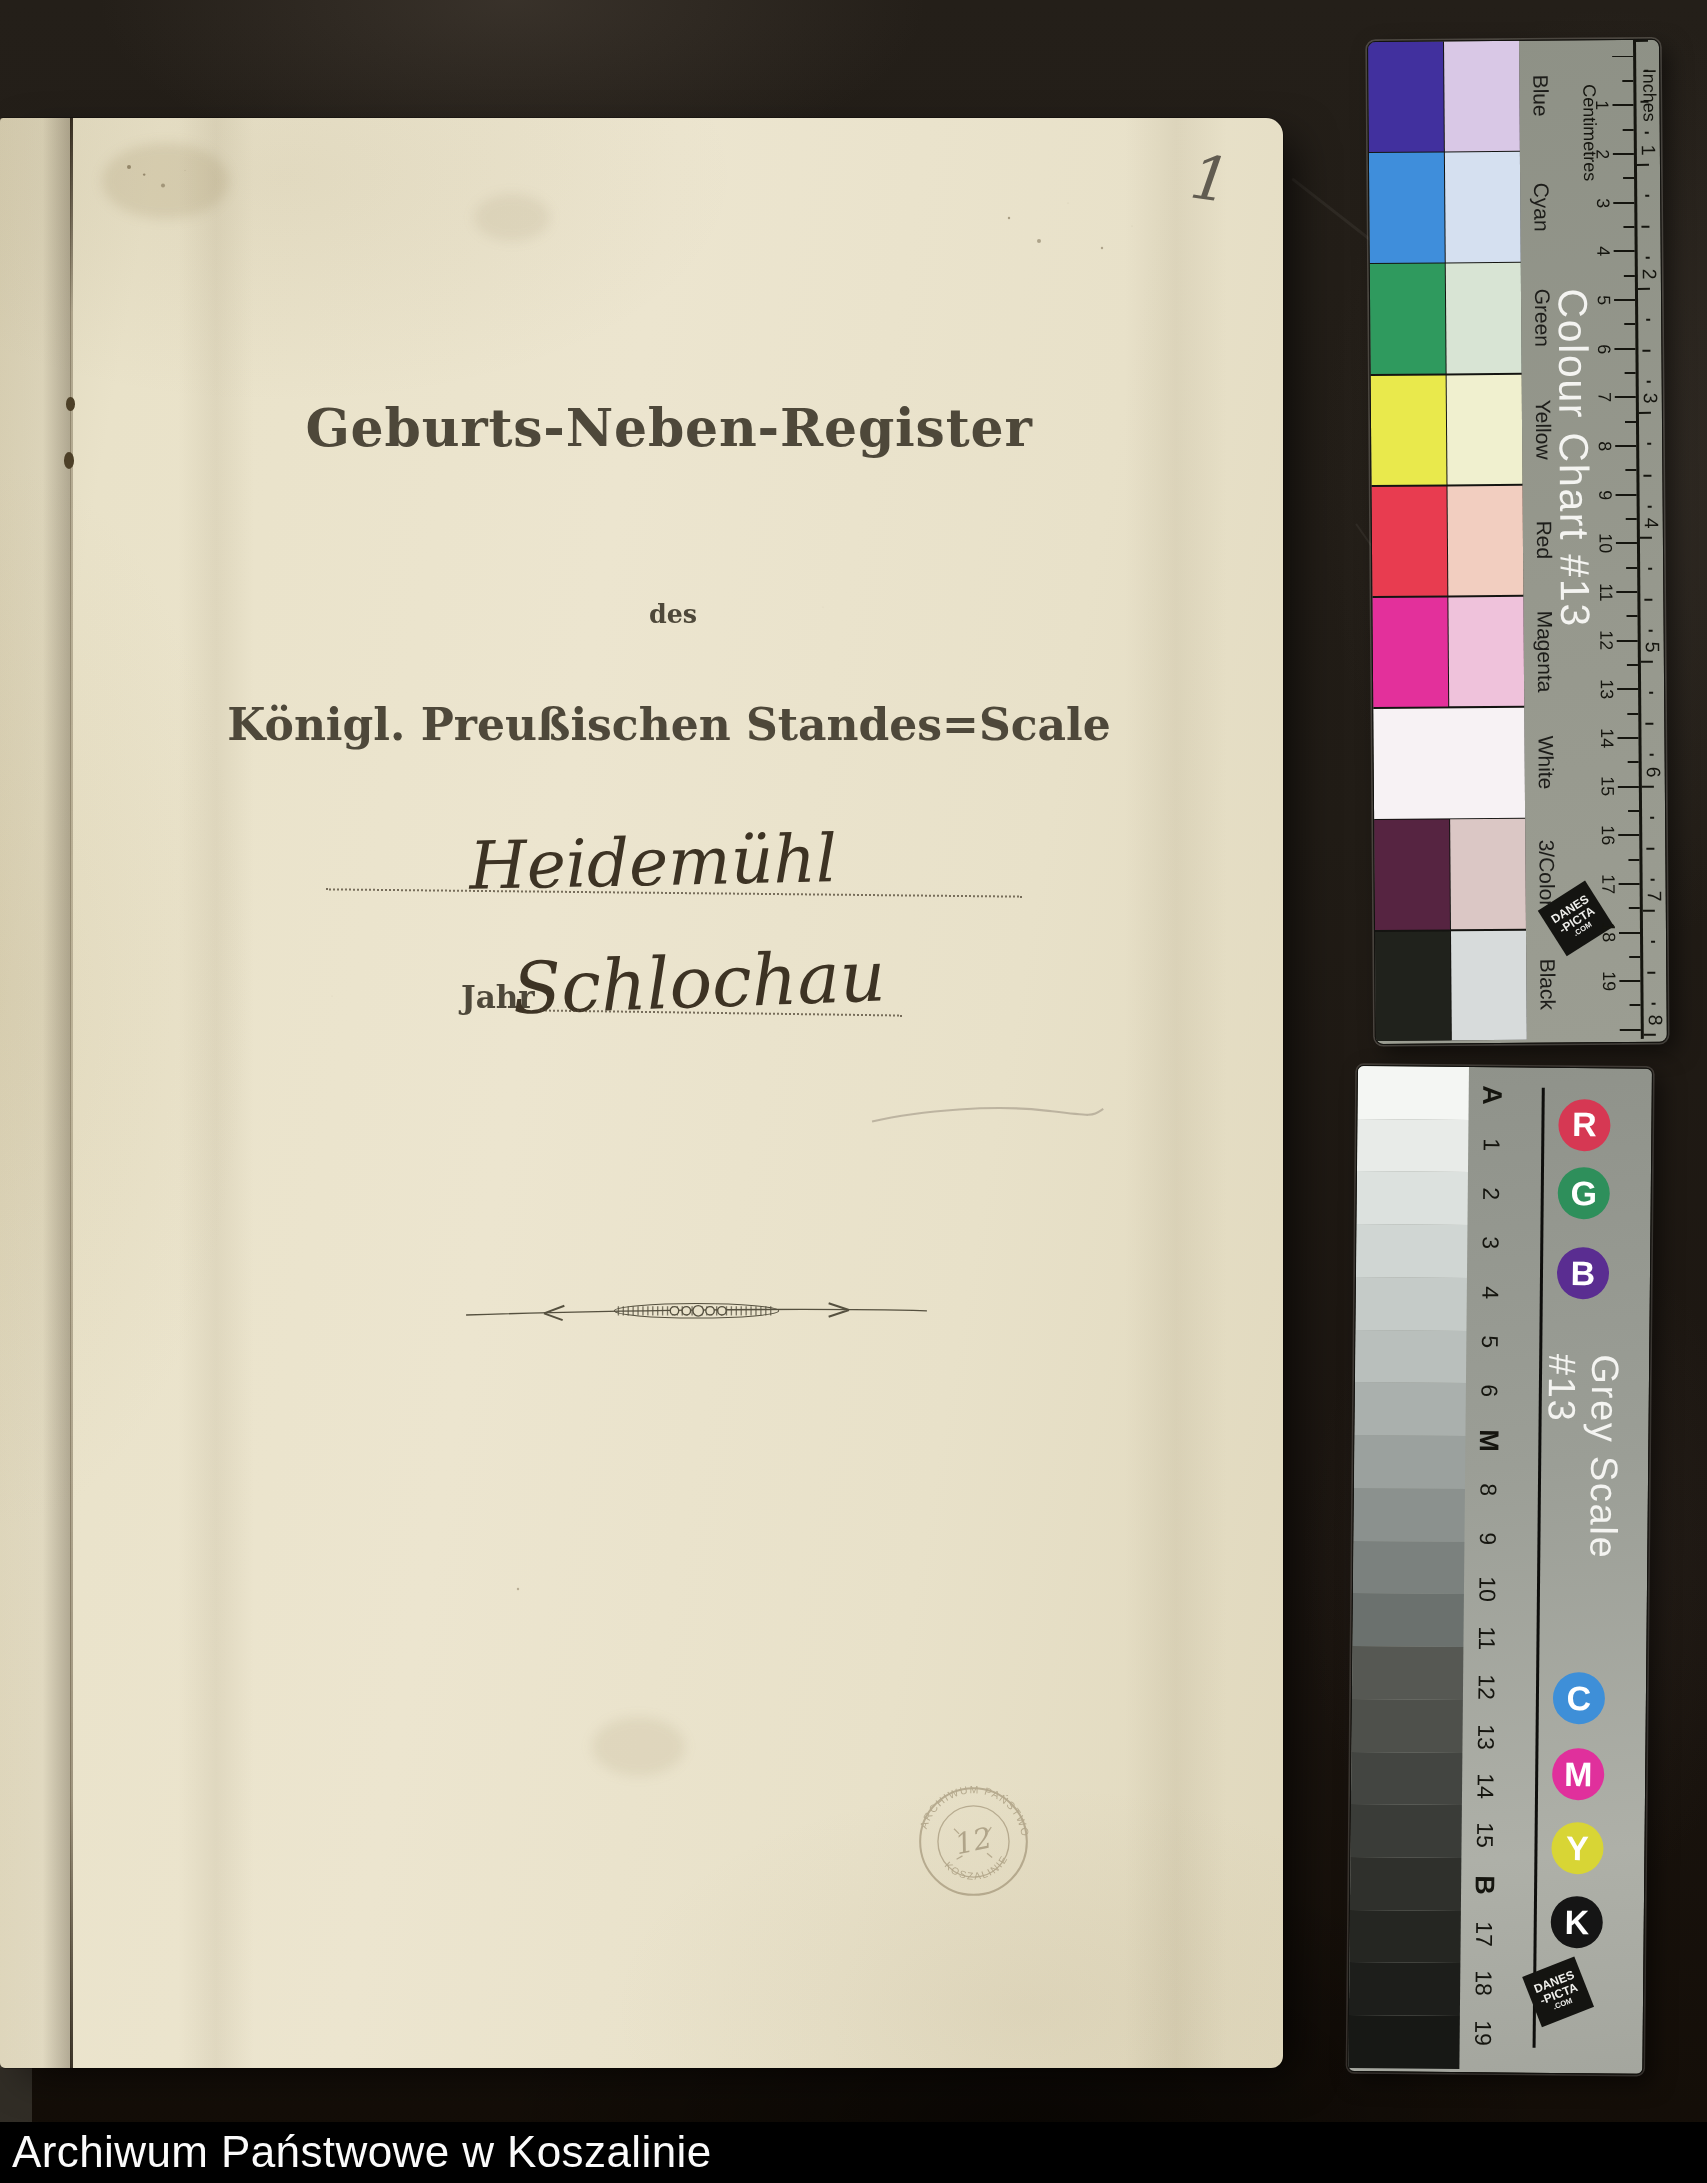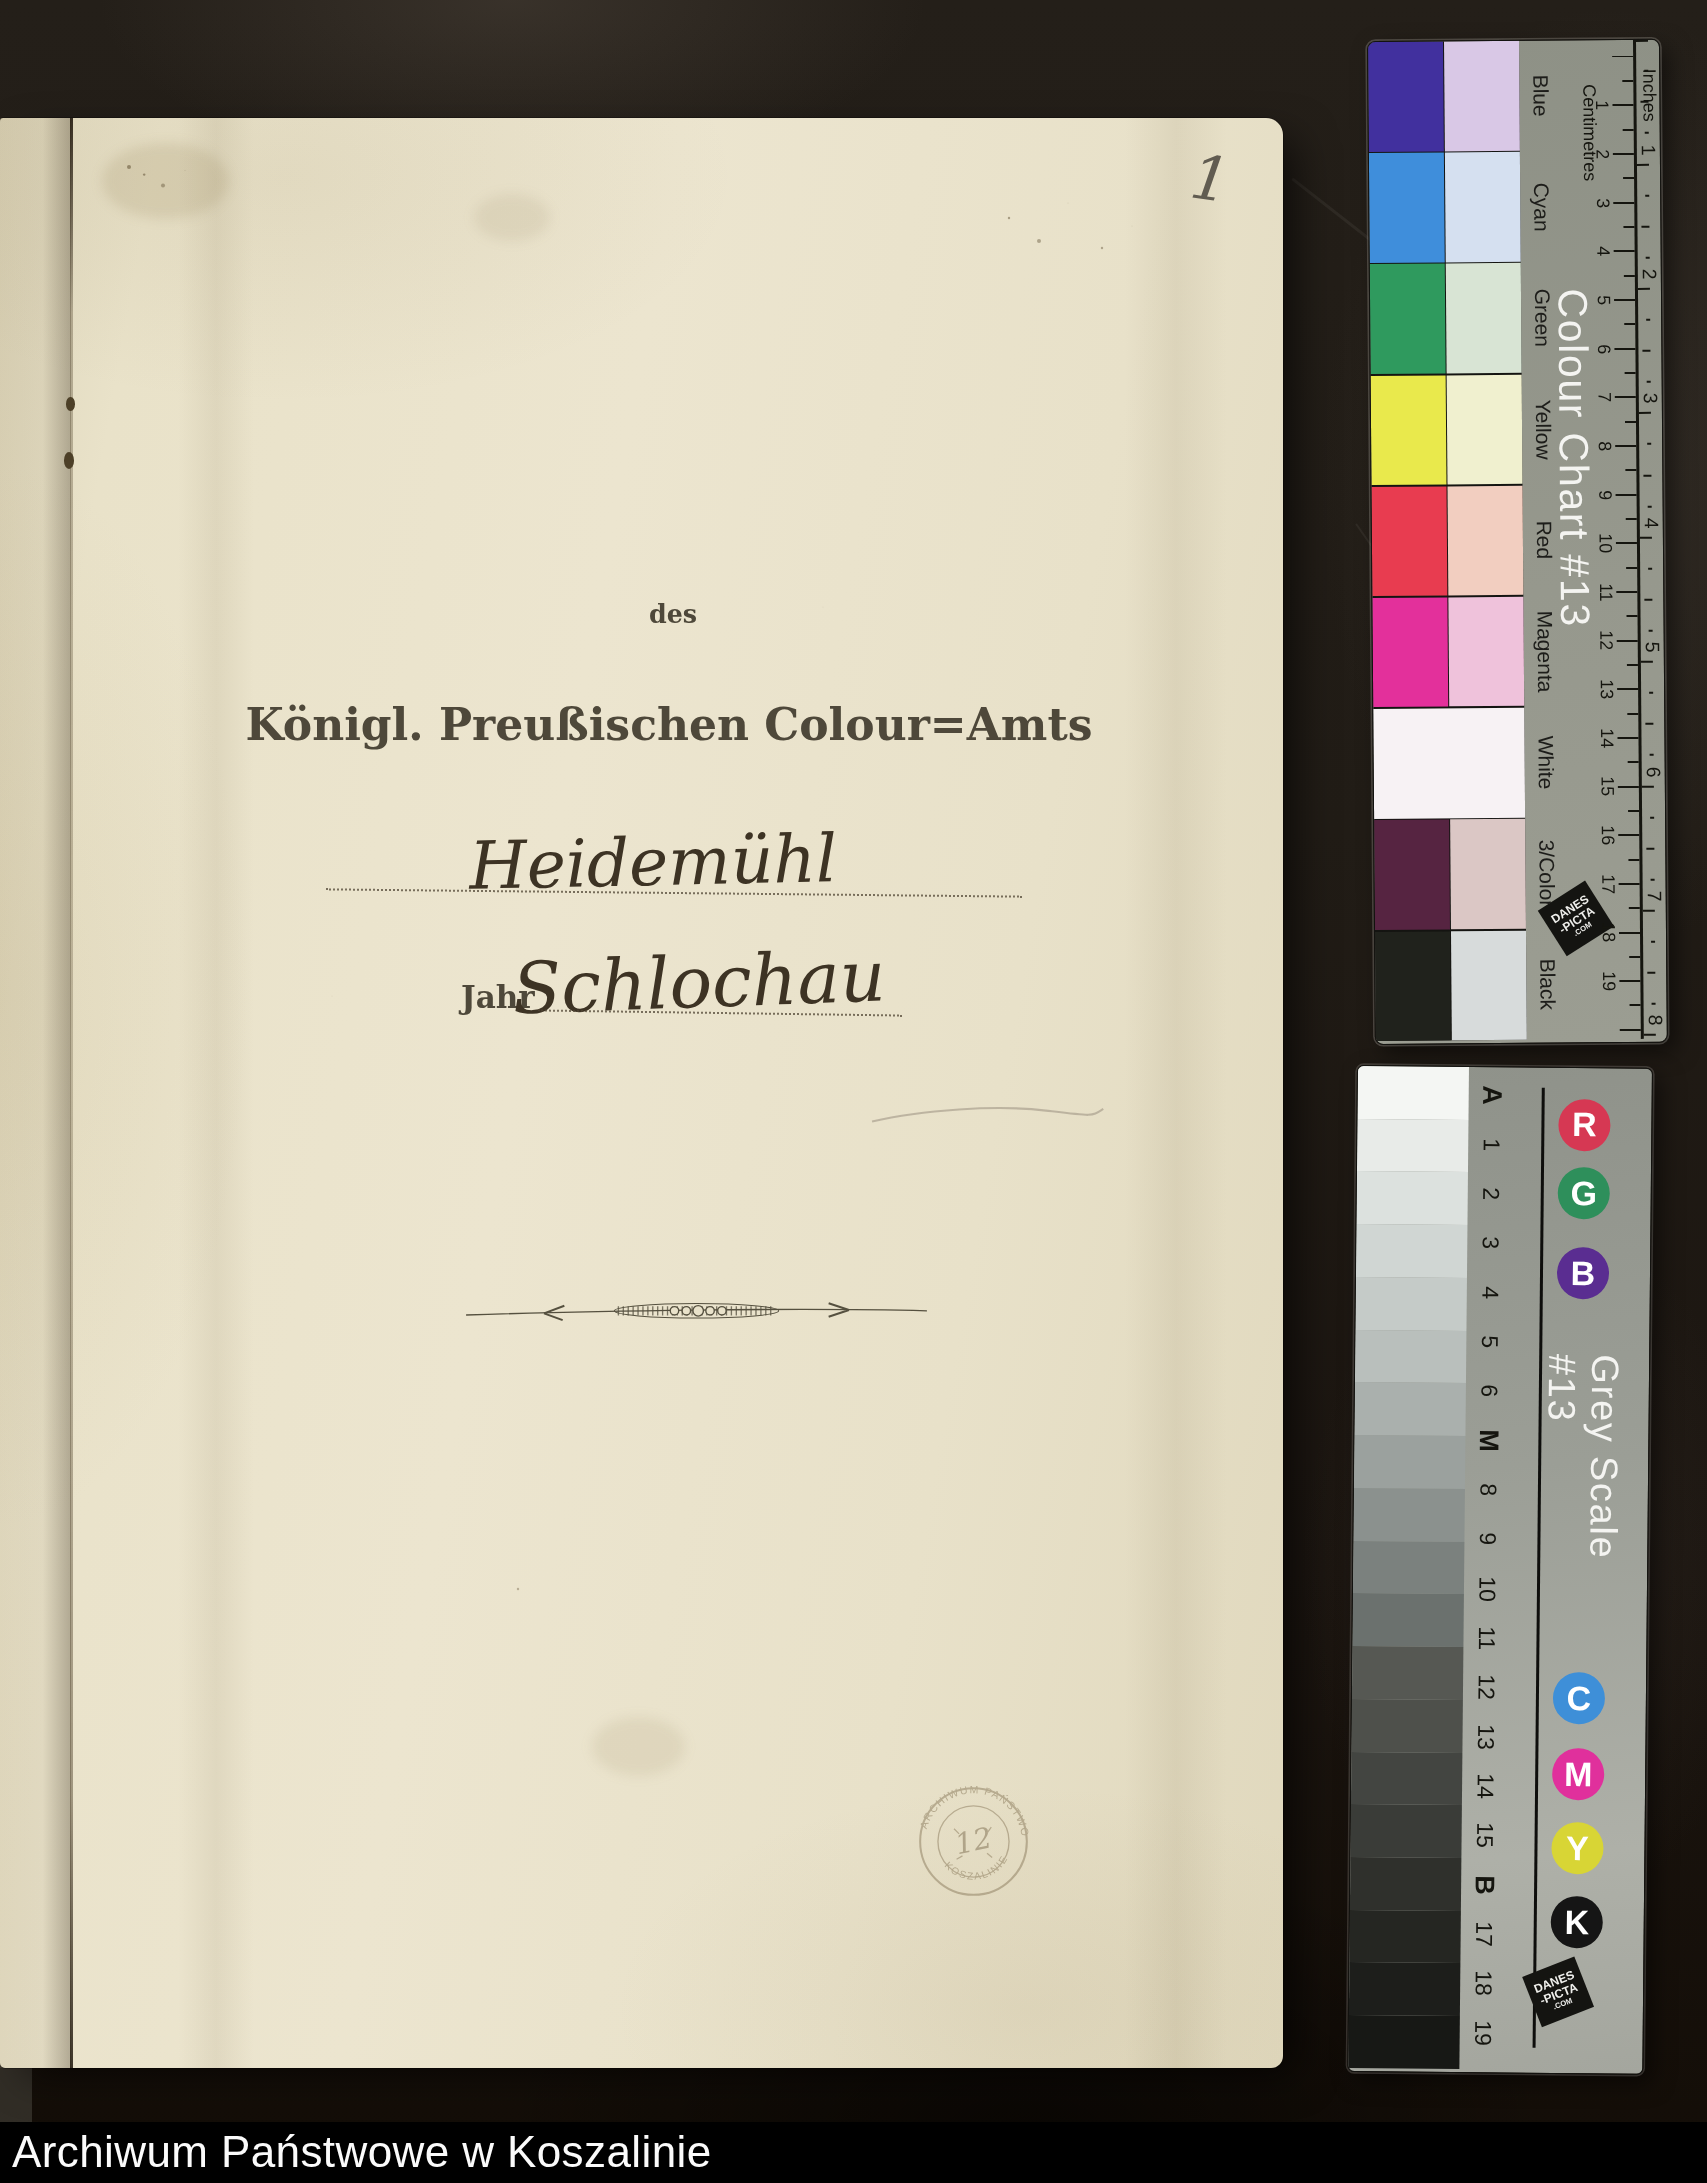--- a/index.html
+++ b/index.html
@@ -105,24 +105,25 @@
     <div class="stain" style="left:474px;top:76px;width:76px;height:47px;background:rgba(130,110,65,.10);"></div>
     <div class="stain" style="left:592px;top:1599px;width:93px;height:59px;background:rgba(130,108,62,.10);"></div>
     <div class="speckles" style="left:127px;top:47px;
       box-shadow:15.2px 7.6px 0 -0.8px rgba(85,70,42,.5), 34px 18.6px 0 0 rgba(85,70,42,.4), 56px 3.4px 0 -1.7px rgba(85,70,42,.45),
       880px 51px 0 -0.8px rgba(85,70,42,.45), 910px 74px 0 0 rgba(85,70,42,.4), 939px 36px 0 -1.7px rgba(85,70,42,.5),
       973px 81px 0 -0.8px rgba(85,70,42,.4), 1003px 59px 0 -1.7px rgba(85,70,42,.45), 389px 1422px 0 -0.8px rgba(85,70,42,.35),
       203px 829px 0 -1.7px rgba(85,70,42,.3), 694px 440px 0 -1.7px rgba(85,70,42,.3);"></div>
 
     <div class="pencil-one">1</div>
 
+    <div class="centered fraktur" style="left:669px;top:279px;font-size:52px;letter-spacing:0.8px;">Geburts-Neben-Register</div>
 
     <div class="centered fraktur" style="left:673px;top:481px;font-size:25.4px;">des</div>
 
-    <div class="centered fraktur" style="left:669px;top:581px;font-size:44px;">Königl. Preußischen Colour=Amts</div>
+    <div class="centered fraktur" style="left:669px;top:581px;font-size:44px;">Königl. Preußischen Standes=Scale</div>
 
     <div class="centered script" style="left:653px;top:706px;font-size:66px;transform:translateX(-50%) rotate(-1.2deg);">Heidemühl</div>
     <div class="dotline" style="left:326px;top:774px;width:696px;transform:rotate(.6deg);"></div>
 
     <div class="fraktur" style="position:absolute;left:461px;top:861px;font-size:31px;">Jahr</div>
     <div class="centered script" style="left:699px;top:823px;font-size:71px;transform:translateX(-50%) rotate(-2deg);">Schlochau</div>
     <div class="dotline" style="left:538px;top:894px;width:364px;transform:rotate(.8deg);"></div>
 
 
     <svg width="237" height="27" style="position:absolute;left:870px;top:985px;opacity:.55;" viewBox="0 0 280 32">

